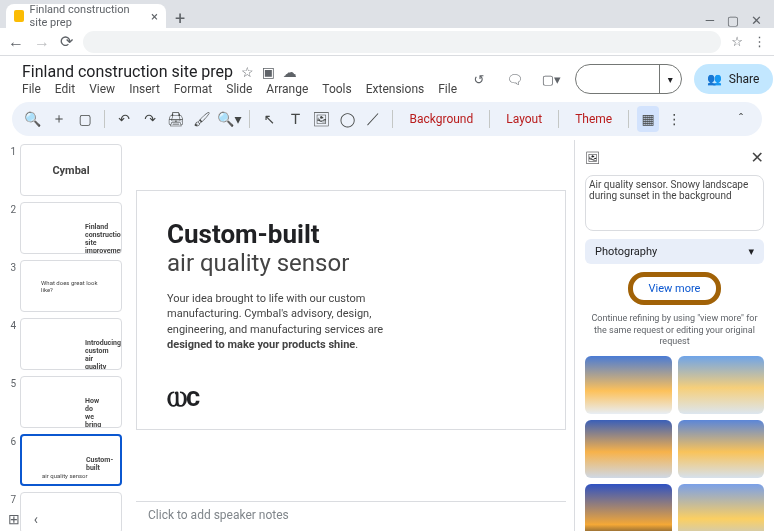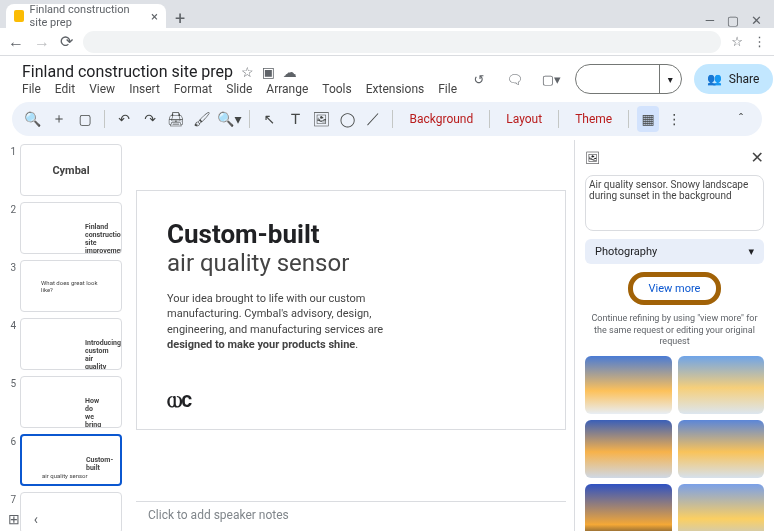--- a/index.html
+++ b/index.html
@@ -49,21 +49,21 @@
 .thumb { flex:1; height:52px; border:1px solid #dadce0; border-radius:4px; background:#fff; padding:20px; font-size:6px; color:#444; overflow:hidden; position:relative; }
 .thumb.sel { border:2px solid #0b57d0; }
 .thumb .tt { font-weight:bold; font-size:7px;margin-left:44px; }
 .thumb.logo-slide { display:flex; align-items:center; justify-content:center; font-size:11px; font-weight:bold; }
 
 .canvas { flex:1; display:flex; flex-direction:column; padding:0 8px; }
 .slide { background:#fff; border:1px solid #dadce0; width:430px; height:240px; margin:50px auto 0 auto; padding:28px 30px; position:relative; }
 .slide h1 { font-size:26px; font-weight:700; color:#202124; }
 .slide h2 { font-size:24px; font-weight:400; color:#444; margin-bottom:14px; }
 .slide p { font-size:11px; color:#444; line-height:1.4; max-width:220px; }
-.slide .brand { position:absolute; bottom:18px; left:30px; font-weight:900; font-size:16px; letter-spacing:-1px;text-align:center; }
+.slide .brand { position:absolute; bottom:18px; left:30px; font-weight:900; font-size:21px; letter-spacing:-1px;text-align:center; }
 .notes { margin-top:auto; height:30px; border-top:1px solid #dadce0; padding:6px 12px; font-size:12px; color:#80868b; margin-bottom:0; }
 
 
 .panel { width:200px; border-left:1px solid #dadce0; padding:8px 10px; display:flex; flex-direction:column; gap:8px; font-size:11px; }
 .phdr { display:flex; align-items:center; gap:6px; font-size:12px; font-weight:500; }
 .phdr .x { margin-left:auto; font-size:16px; color:#444; }
 .prompt { border:1px solid #dadce0; border-radius:8px; padding:3px; min-height:56px; font-size:10px; color:#444; }
 .styledrop { background:#e8eef9; border-radius:6px; padding:6px 10px; display:flex; justify-content:space-between; align-items:center; font-size:11px; }
 .viewmore { align-self:center; border:5px solid #a16207; border-radius:16px; padding:5px 16px; font-size:11px; color:#0b57d0; }
 .hint { font-size:9px; color:#5f6368; text-align:center; line-height:1.3; }

